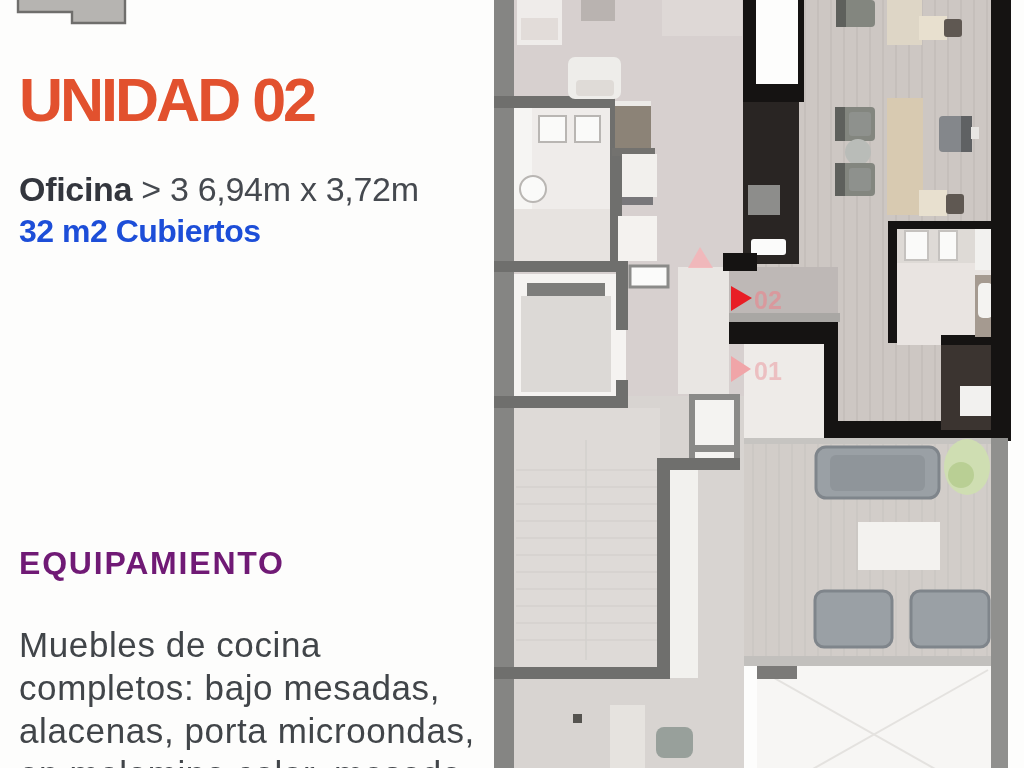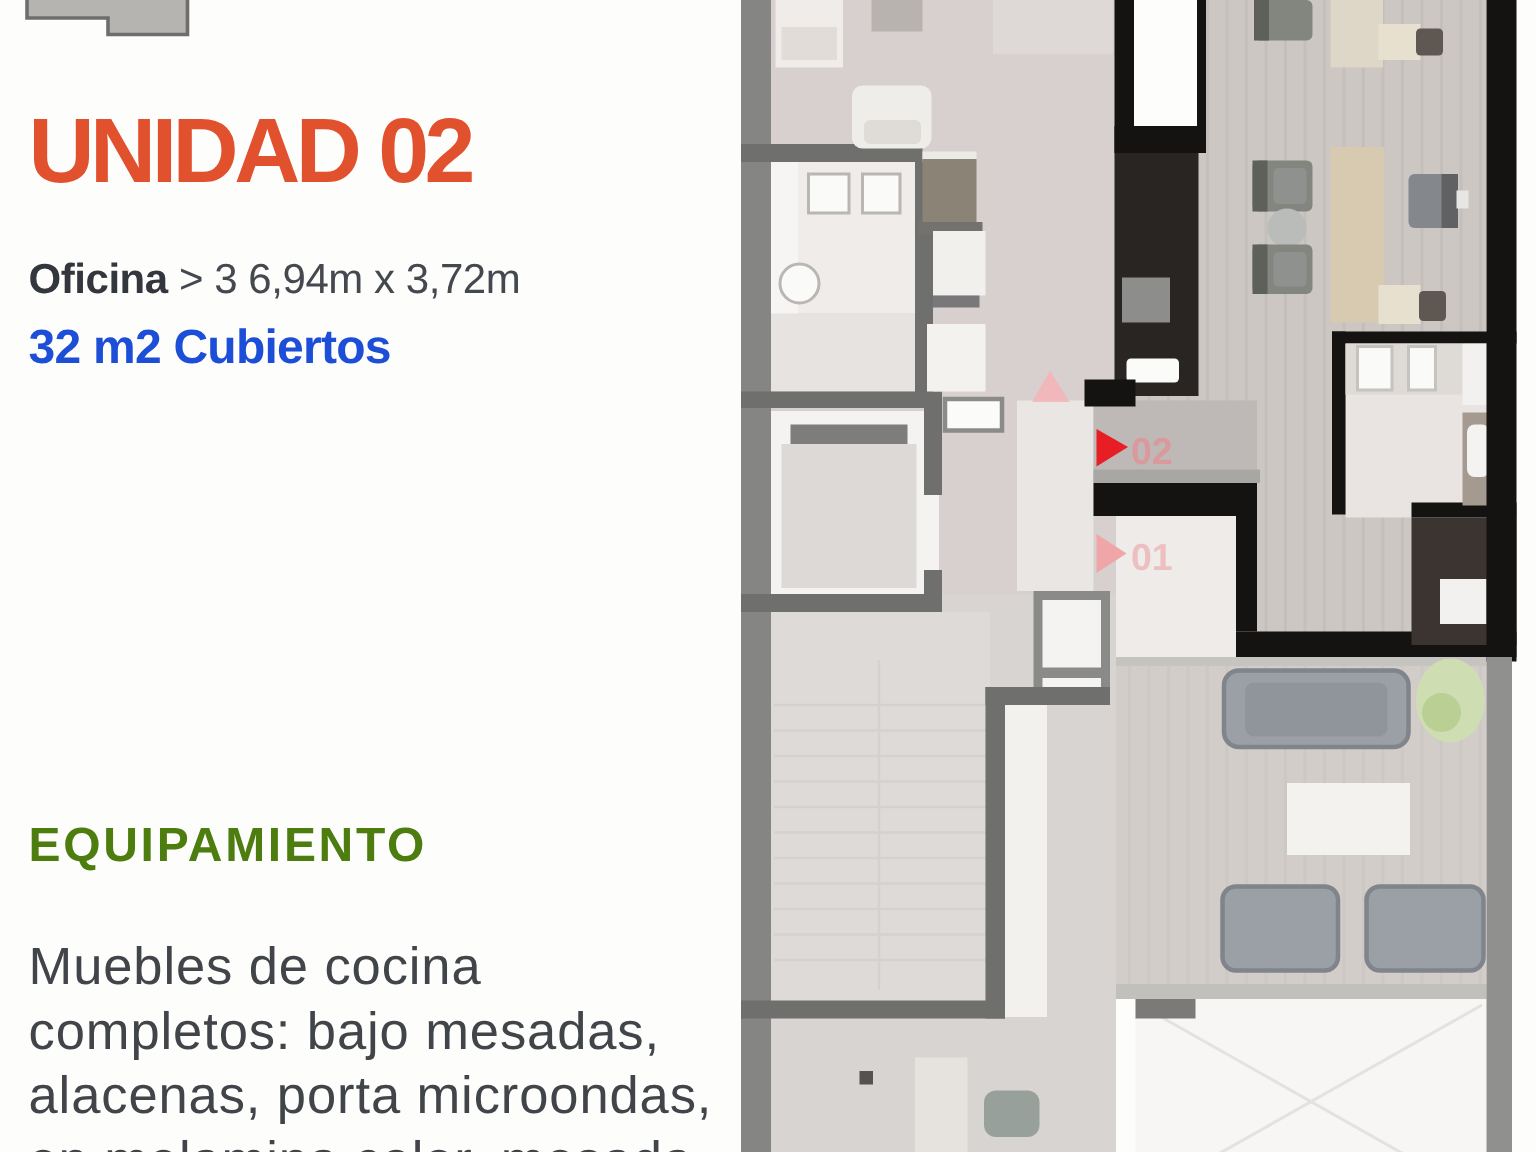--- a/index.html
+++ b/index.html
@@ -9,25 +9,25 @@
 </style>
 </head>
 <body>
 
 <svg class="abs" style="left:0;top:0" width="260" height="40" viewBox="0 0 260 40">
   <path d="M18,-3 H125 V23 H72 V12 H18 Z" fill="#b6b4b1" stroke="#6f6e6c" stroke-width="2.4"></path>
 </svg>
 
 <div class="abs" style="left:19px;top:65px;font-size:61px;font-weight:700;color:#e2512e;letter-spacing:-3px;text-align:center;">UNIDAD 02</div>
 
-<div class="abs" style="left:19px;top:170px;font-size:28px;color:#45494f;letter-spacing:-0.3px;"><b style="color:#33363d">Oficina</b> &gt; 3 6,94m x 3,72m</div>
+<div class="abs" style="left:19px;top:170px;font-size:34px;color:#45494f;letter-spacing:-0.3px;"><b style="color:#33363d">Oficina</b> &gt; 3 6,94m x 3,72m</div>
 
 <div class="abs" style="left:19px;top:213px;font-size:32px;font-weight:700;color:#1d4ed8;letter-spacing:-0.5px;">32 m2 Cubiertos</div>
 
-<div class="abs" style="left:19px;top:545px;font-size:32px;font-weight:700;color:#4d7c0f;letter-spacing:1.8px;">EQUIPAMIENTO</div>
+<div class="abs" style="left:19px;top:545px;font-size:32px;font-weight:700;color:#701a75;letter-spacing:1.8px;">EQUIPAMIENTO</div>
 
 <div class="abs" style="left:19px;top:623px;font-size:35px;color:#414549;line-height:43px;letter-spacing:0.6px;white-space:nowrap;">Muebles de cocina<br>completos: bajo mesadas,<br>alacenas, porta microondas,<br>en melamina color, mesada</div>
 
 <svg class="abs" style="left:0;top:0" width="1024" height="768" viewBox="0 0 1024 768">
   <defs>
     <pattern id="wood" width="13" height="40" patternUnits="userSpaceOnUse">
       <rect width="13" height="40" fill="#cdc7c3"></rect>
       <rect x="11" width="2" height="40" fill="#c5bfbb"></rect>
     </pattern>
     <pattern id="wood2" width="13" height="40" patternUnits="userSpaceOnUse">

